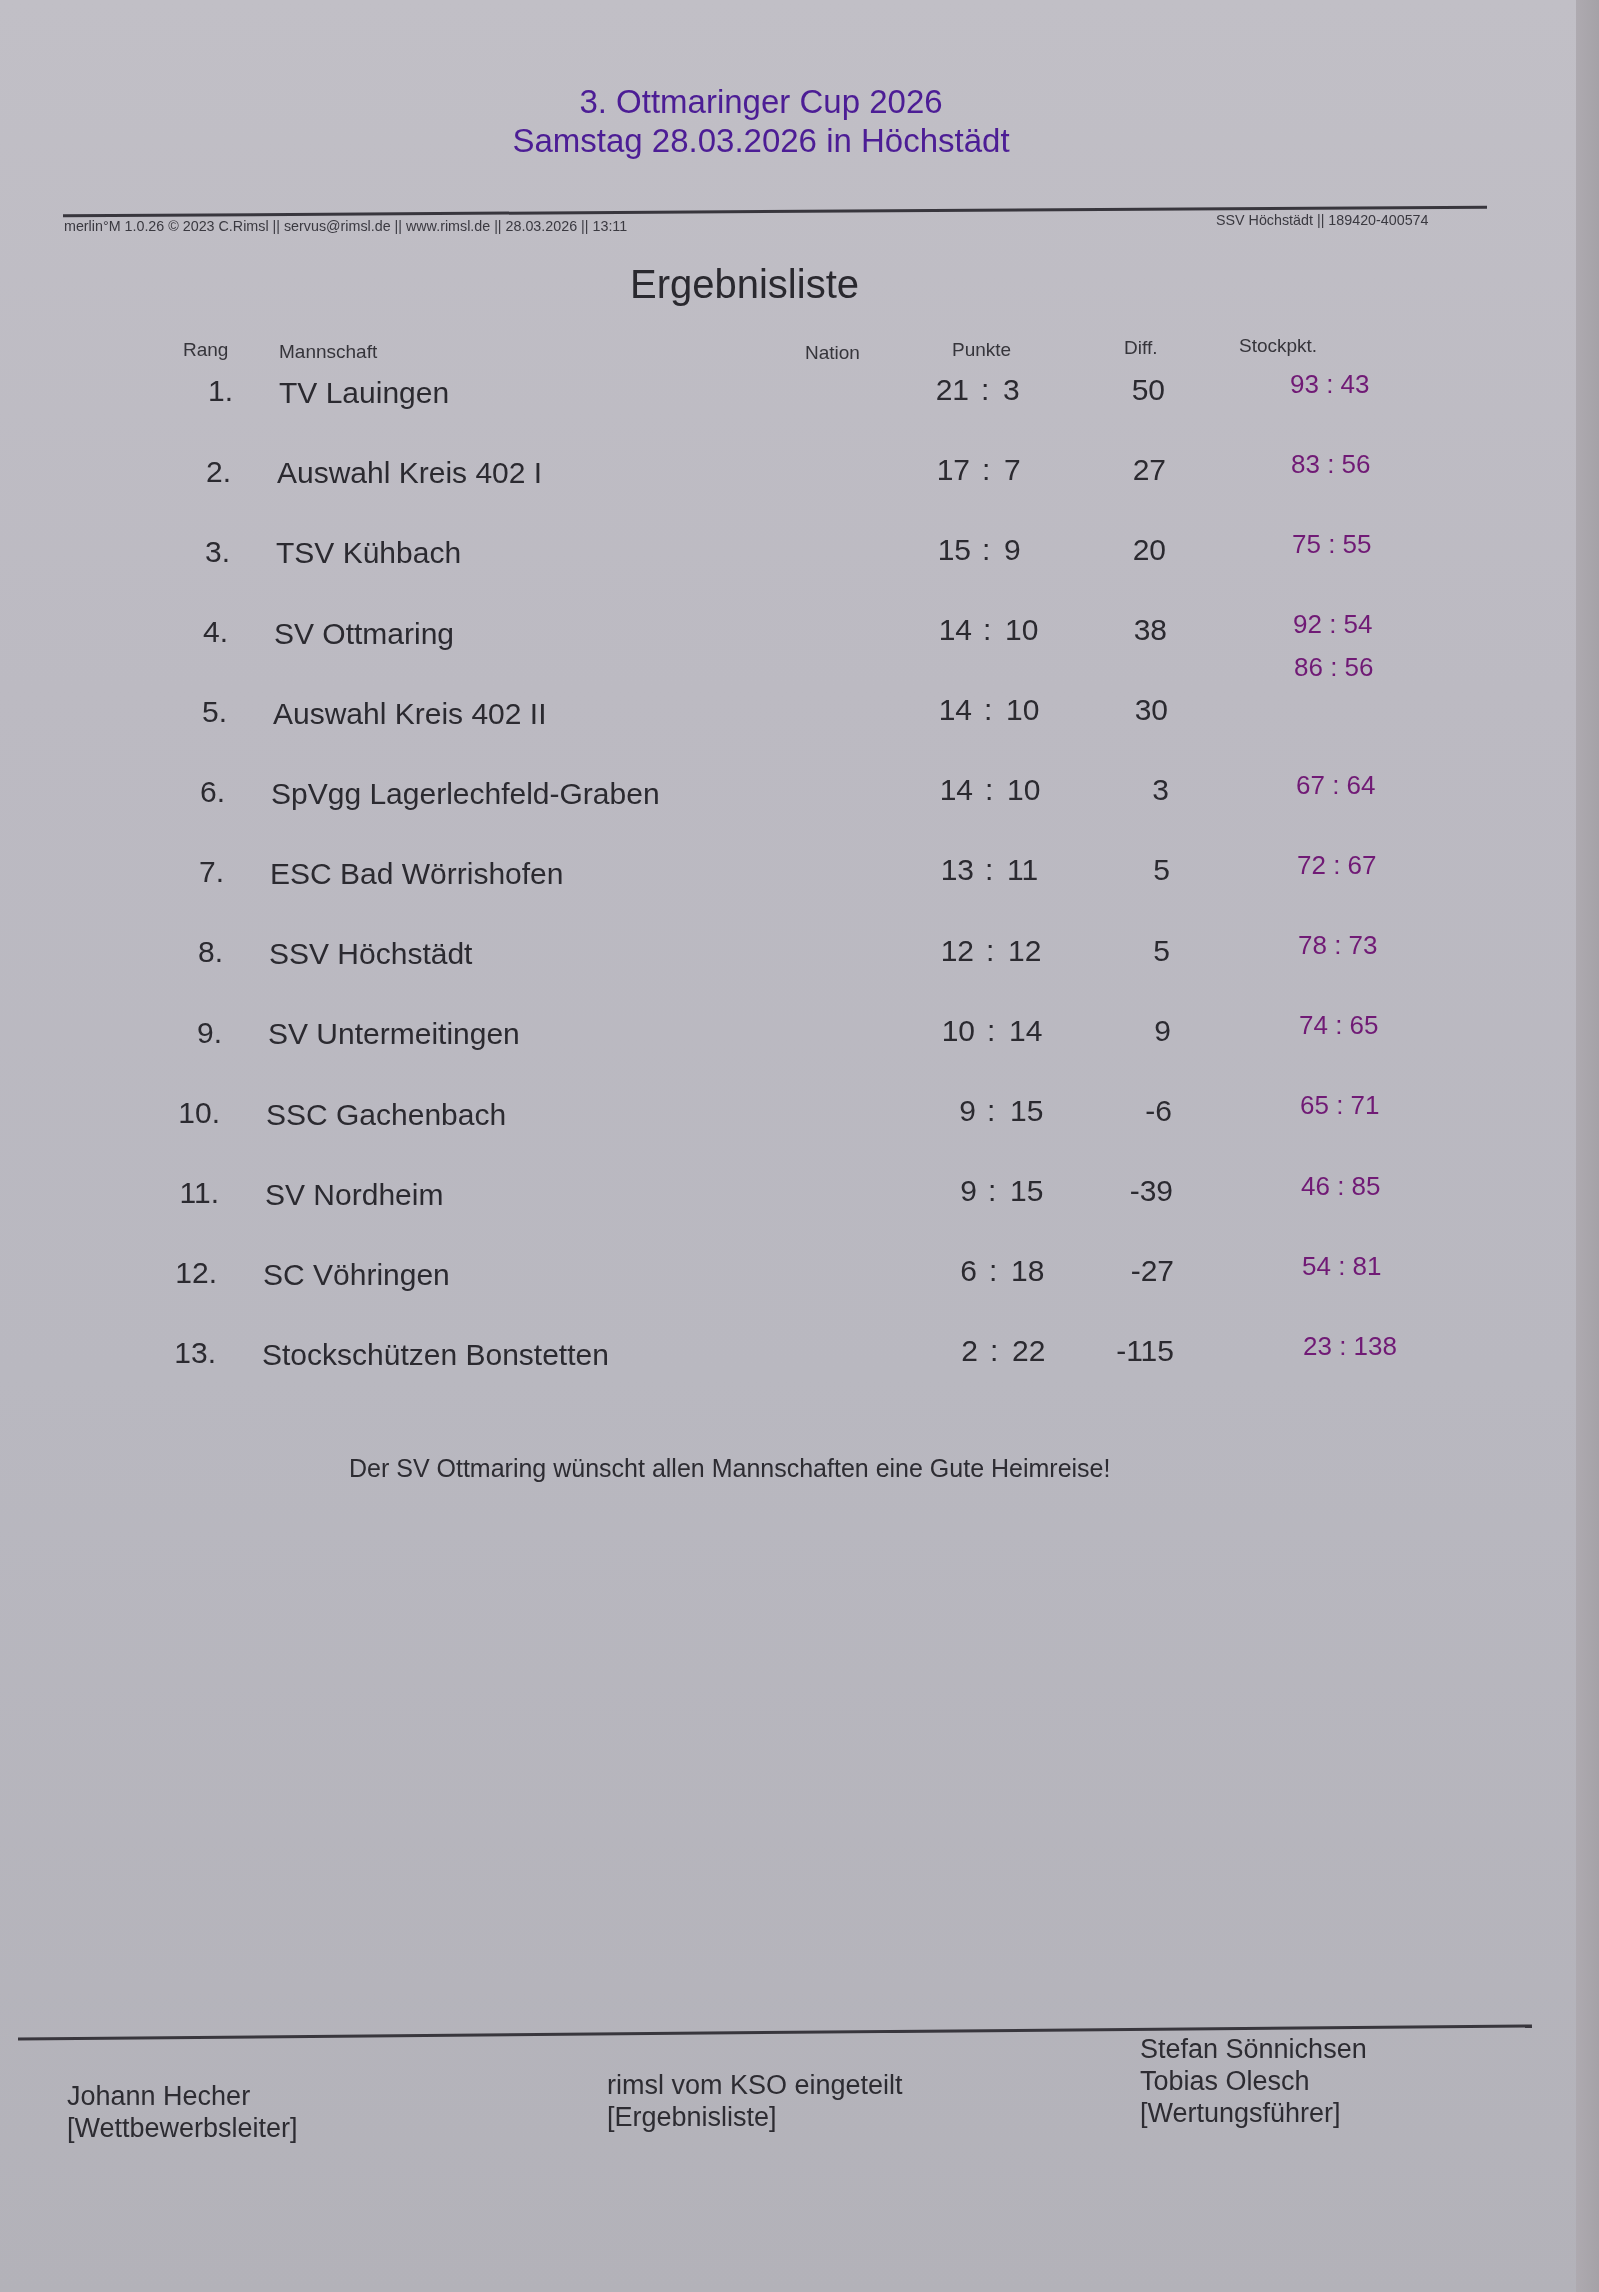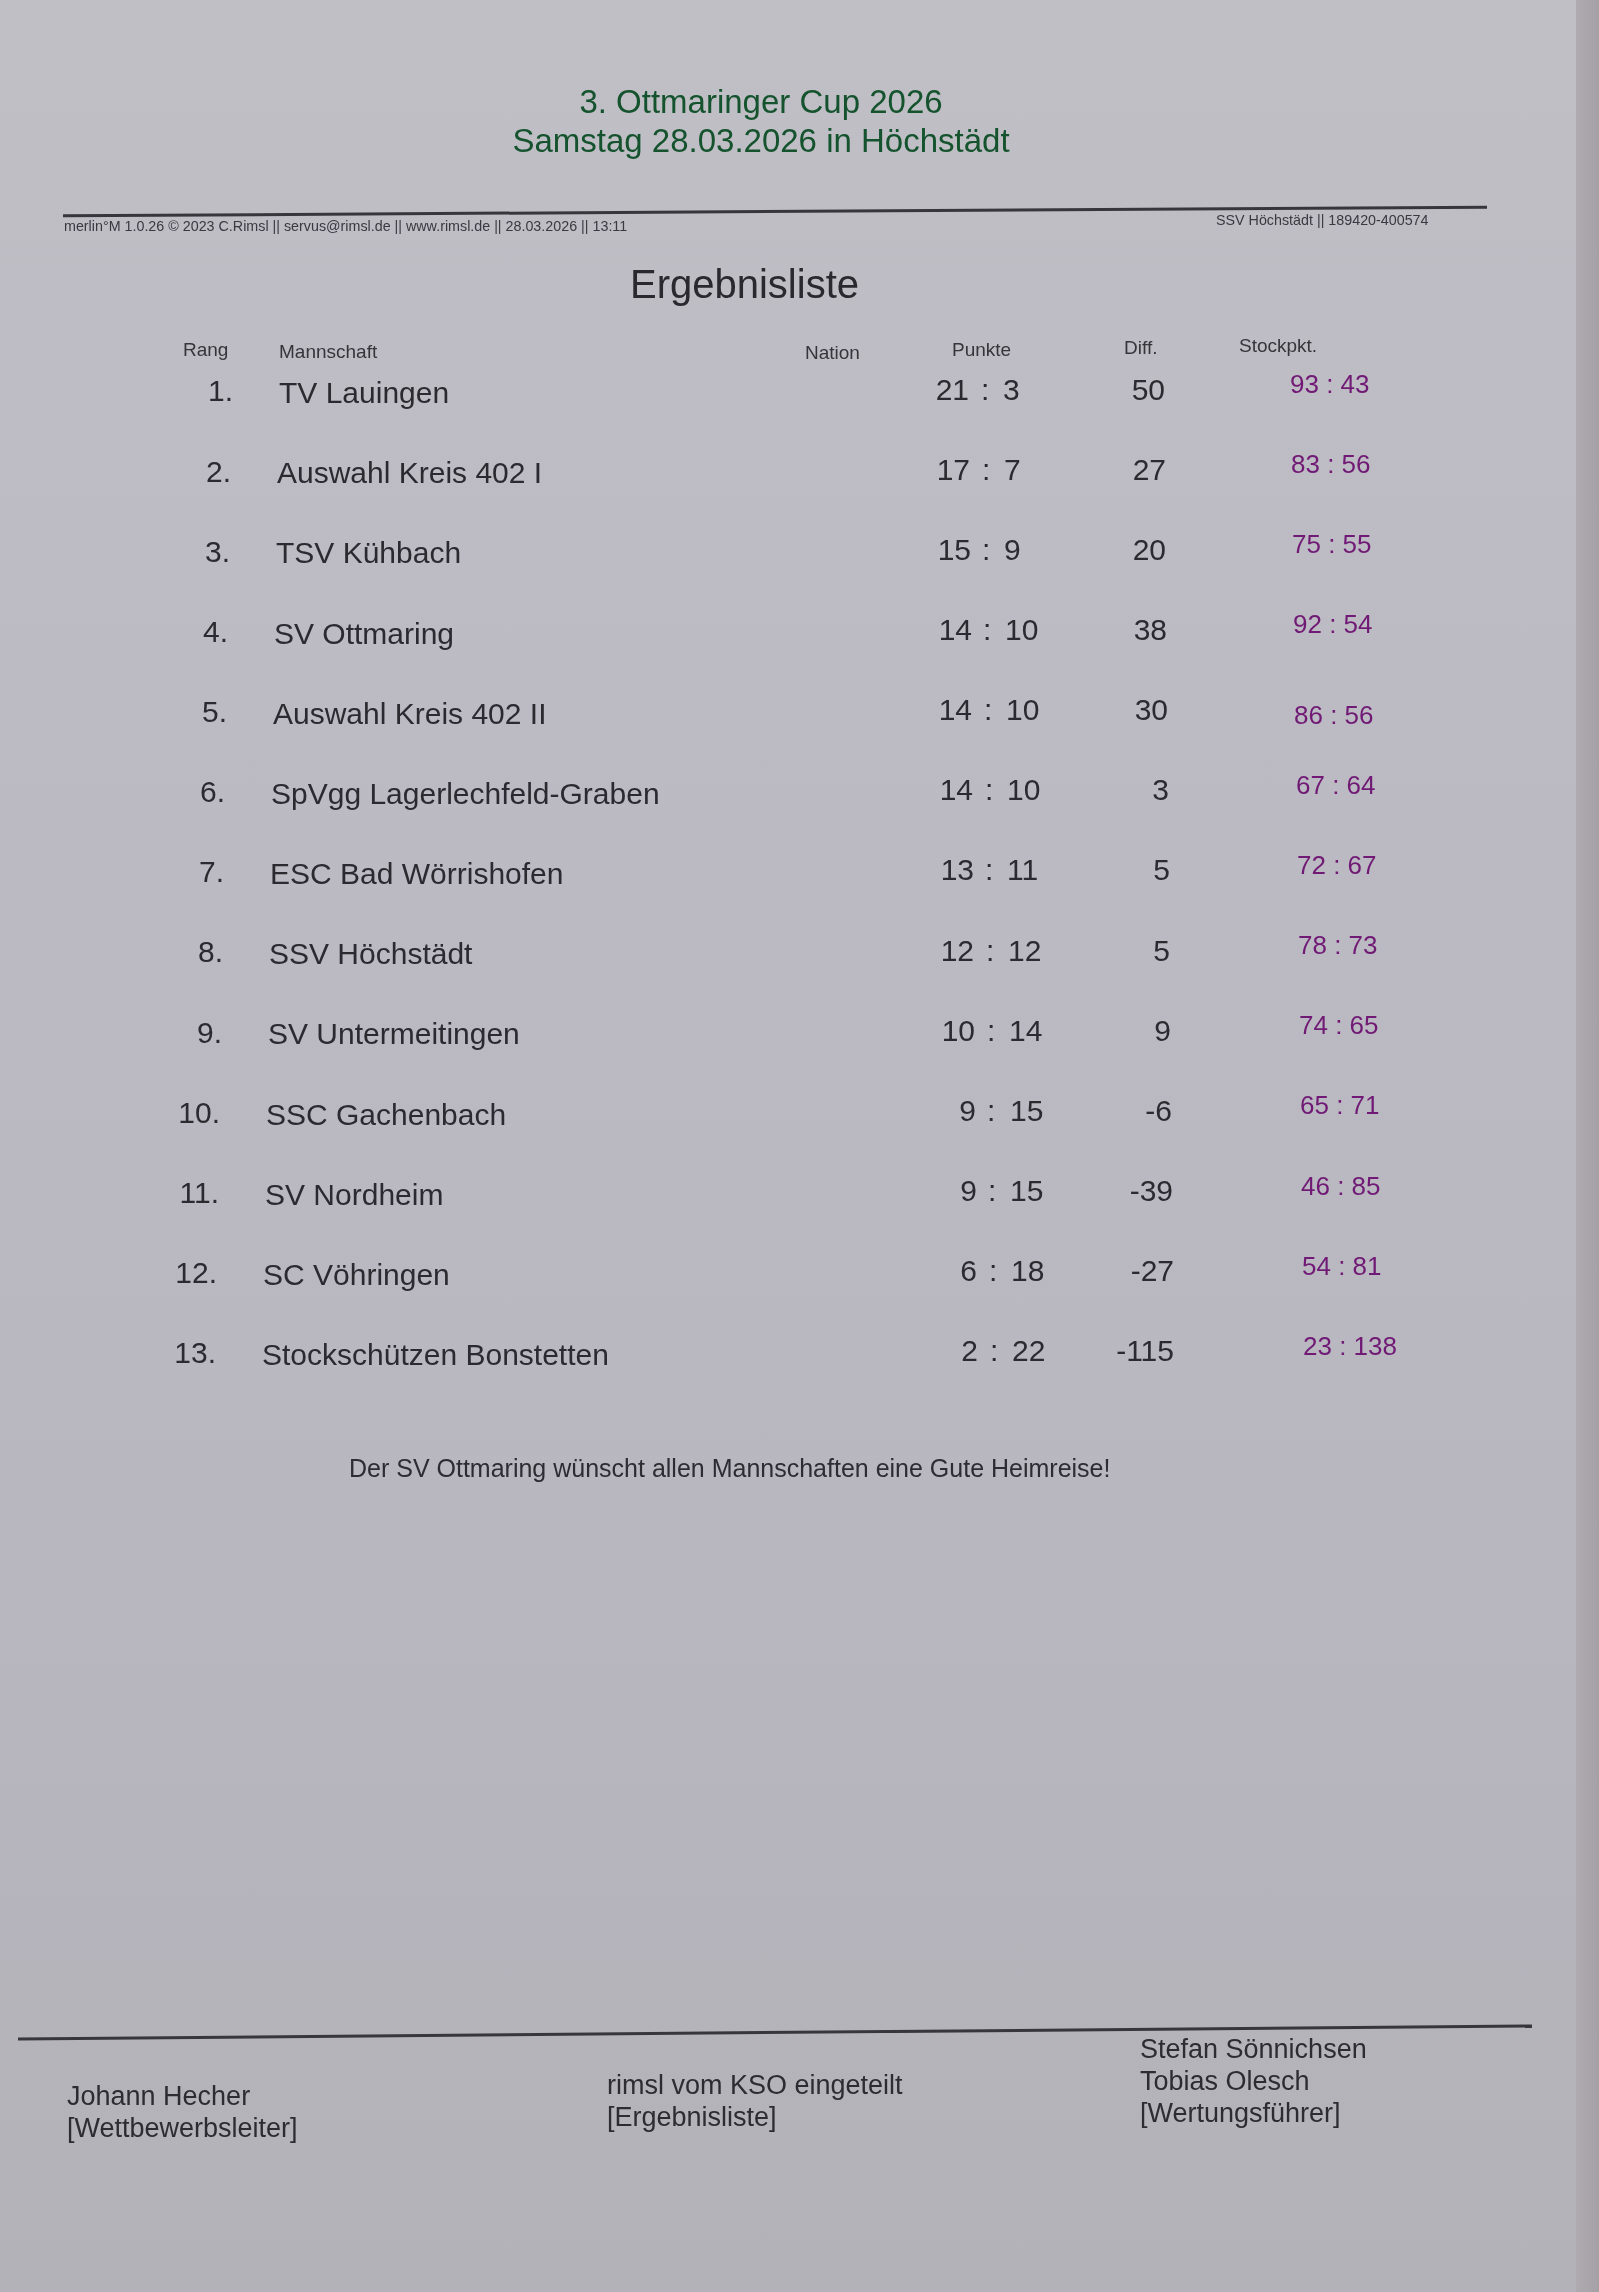--- a/index.html
+++ b/index.html
@@ -12,21 +12,21 @@
     .paper {
       position: absolute; left: 0; top: 0; width: 1576px; height: 2293px;
       background: linear-gradient(180deg, #c1bfc6 0%, #bcbac2 30%, #b9b8c0 60%, #b3b2b9 100%);
     }
     .edge {
       position: absolute; left: 1576px; top: 0; width: 23px; height: 2293px;
       background: linear-gradient(90deg, #aeaab0, #a5a2a7);
     }
     .abs { position: absolute; white-space: nowrap; }
     .title-block { position: absolute; left: 0; width: 1522px; top: 82px; text-align: center; }
-    .title-line { font-size: 33px; line-height: 39px; color: #14532d; }
+    .title-line { font-size: 33px; line-height: 39px; color: #4c1d95; }
     .rule { position: absolute; height: 2.7px; background: #38363d; }
     .meta { font-size: 14.3px; color: #3a3940; }
     .heading { font-size: 40px; color: #2a292f; }
     .colhead { font-size: 19px; color: #36353b; }
     .cell { font-size: 30px; color: #2b2a30; }
     .cell-small { font-size: 26px; color: #701a75; margin-left: 48px; }
     .right { text-align: right; }
     .center { text-align: center; }
     .msg { font-size: 25px; color: #2d2c32; }
     .sig { font-size: 27px; color: #2d2c32; line-height: 32px; }
@@ -99,21 +99,21 @@
       <div class="abs cell-small" style="left:1245px;top:609px;">92 : 54</div>
     </div>
     <div>
       <div class="abs cell right" style="left:170px;width:57px;top:695px;">5.</div>
       <div class="abs cell" style="left:273px;top:697px;">Auswahl Kreis 402 II</div>
       <div class="abs cell" style="left:806px;top:695px;"></div>
       <div class="abs cell right" style="left:925px;width:47px;top:693px;">14</div>
       <div class="abs cell center" style="left:981px;width:14.3px;top:693px;">:</div>
       <div class="abs cell" style="left:1006px;top:693px;">10</div>
       <div class="abs cell right" style="left:1078px;width:90px;top:693px;">30</div>
-      <div class="abs cell-small" style="left:1246px;top:700px;">86 : 56</div>
+      <div class="abs cell-small" style="left:1246px;top:652px;">86 : 56</div>
     </div>
     <div>
       <div class="abs cell right" style="left:168px;width:57px;top:775px;">6.</div>
       <div class="abs cell" style="left:271px;top:777px;">SpVgg Lagerlechfeld-Graben</div>
       <div class="abs cell" style="left:806px;top:775px;"></div>
       <div class="abs cell right" style="left:926px;width:47px;top:773px;">14</div>
       <div class="abs cell center" style="left:982px;width:14.3px;top:773px;">:</div>
       <div class="abs cell" style="left:1007px;top:773px;">10</div>
       <div class="abs cell right" style="left:1079px;width:90px;top:773px;">3</div>
       <div class="abs cell-small" style="left:1248px;top:770px;">67 : 64</div>

